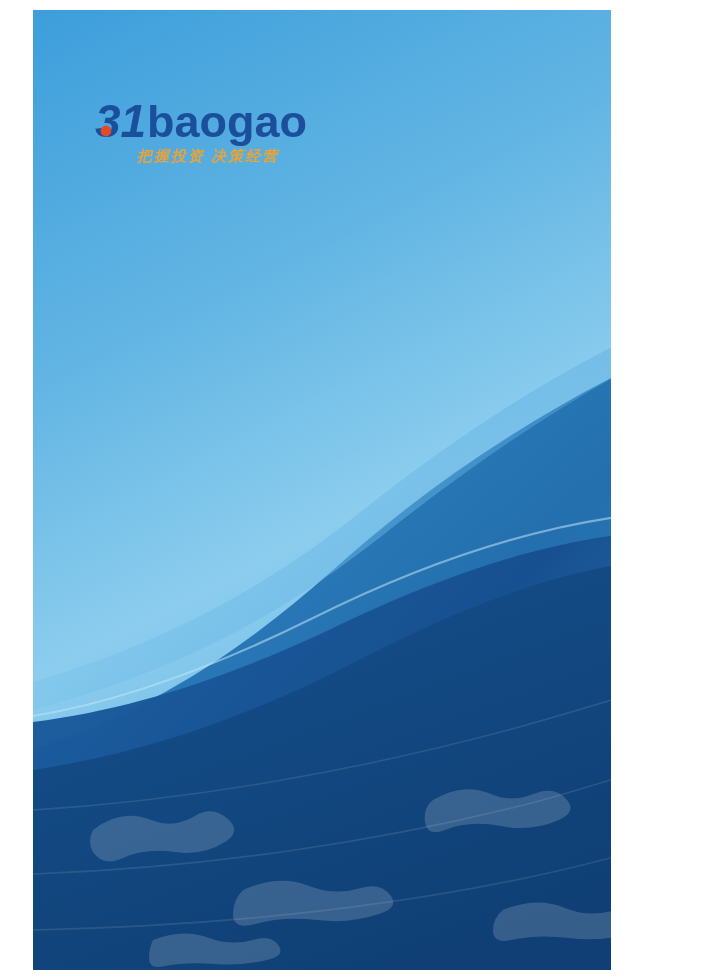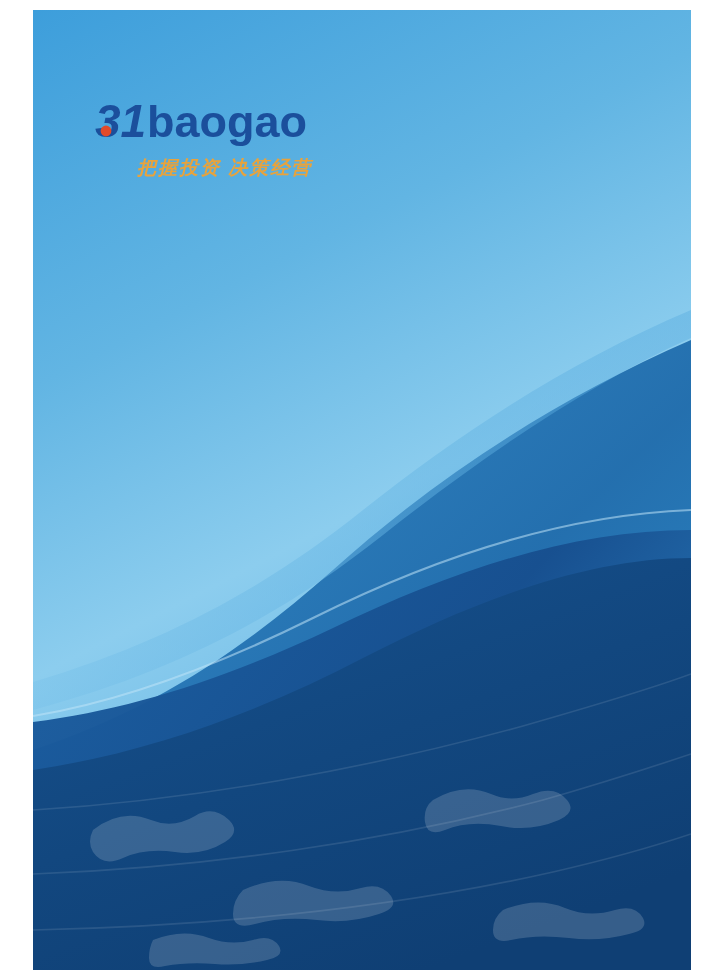--- a/index.html
+++ b/index.html
@@ -8,21 +8,21 @@
     background: #ffffff;
   }
   body {
     width: 724px;
     height: 980px;
     font-family: "Liberation Sans", sans-serif;
     overflow: hidden;
   }
   .page {
     position: relative;
-    width: 724px;
+    width: 611px;
     height: 980px;
     overflow: hidden;
     background: #ffffff;
     text-decoration: underline;
   }
   .cover {
     position: absolute;
     left: 33px;
     top: 10px;
     width: 658px;
@@ -49,27 +49,26 @@
     position: absolute;
     left: 0;
     top: 0;
     width: 250px;
     height: 56px;
   }
   .logo-sub {
     position: absolute;
     left: 42px;
     top: 52px;
-    font-size: 19px;
+    font-size: 15px;
     color: #e8a33c;
     letter-spacing: 2px;
     font-style: italic;
     font-weight: bold;
     white-space: nowrap;
-    margin-top: 8px;
   }
   .title {
     position: absolute;
     left: 62px;
     top: 232px;
     width: 570px;
     font-size: 30px;
     line-height: 50px;
     color: #ffffff;
     letter-spacing: 1px;

